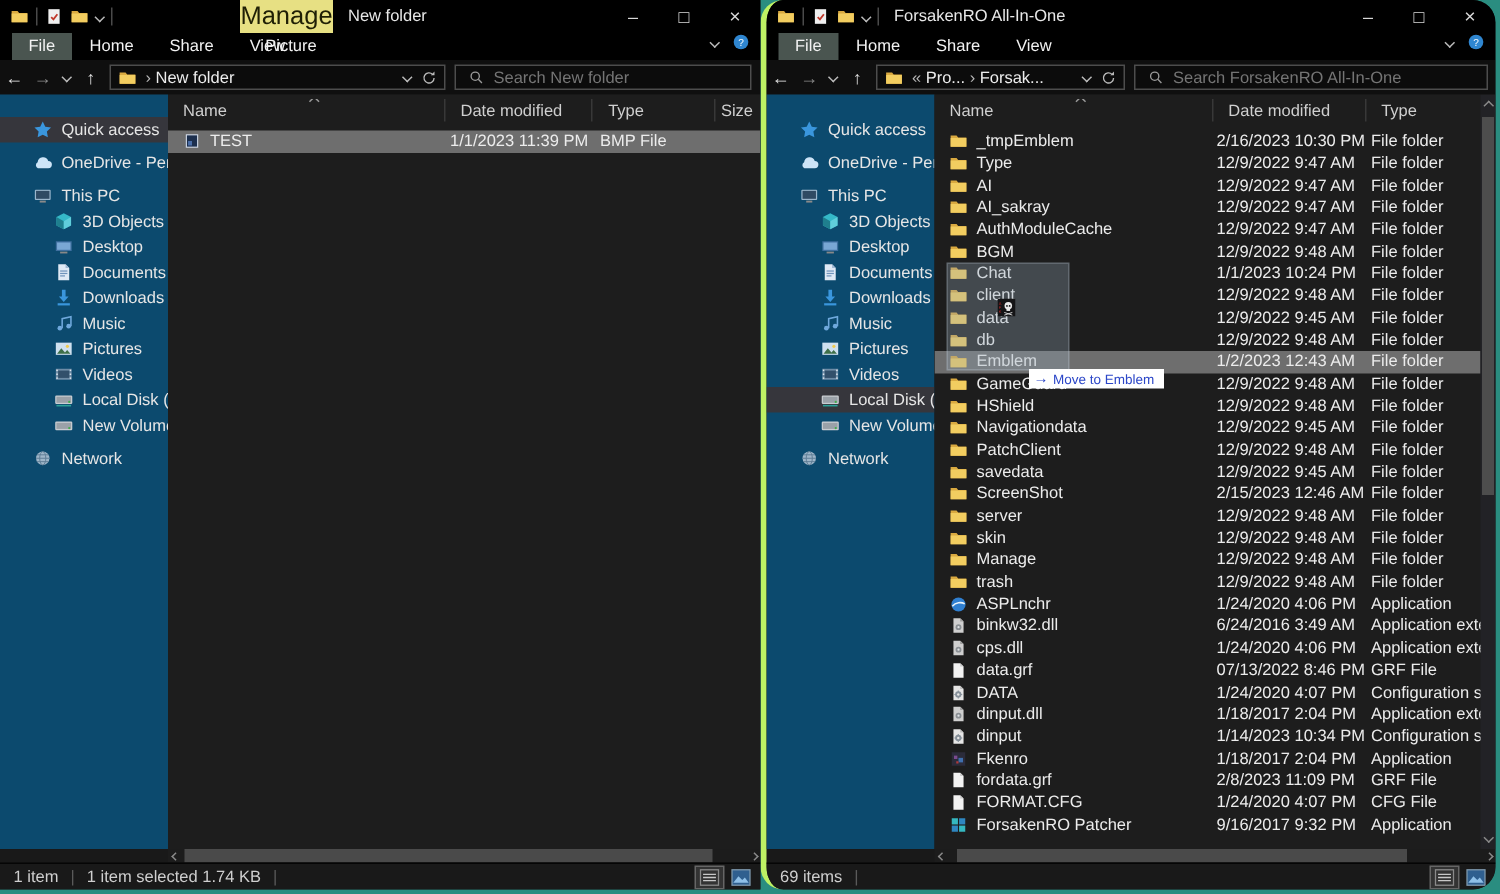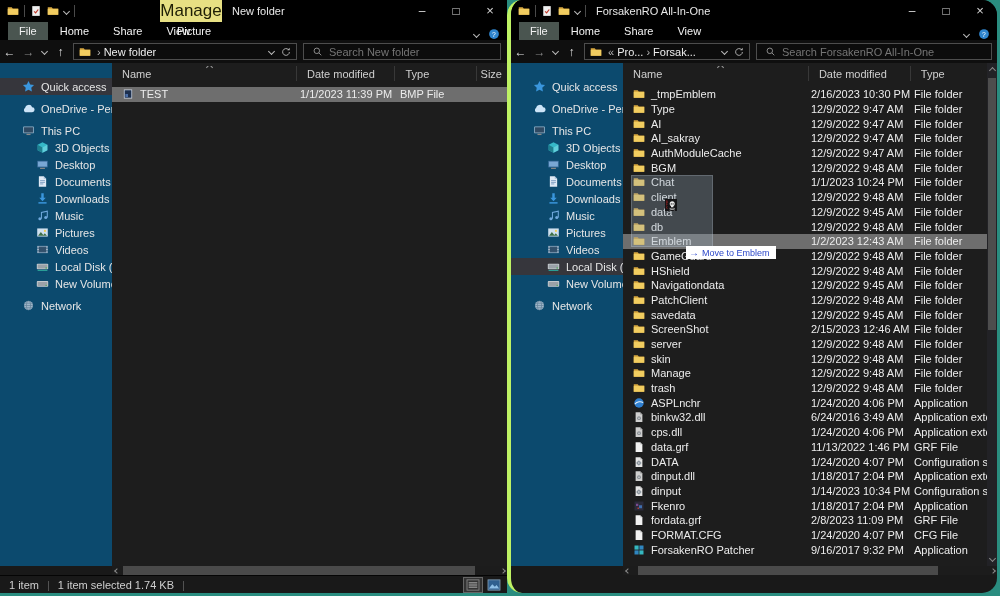--- a/index.html
+++ b/index.html
@@ -12,21 +12,21 @@
 .titlebar{position:absolute;top:0;left:0;right:0;height:22px;background:#000;display:flex;align-items:center;color:#e8e8e8;font-size:11px;}
 .qat{display:flex;align-items:center;gap:5px;padding-left:7px;}
 .qat-sep{width:1px;height:12px;background:#4a4a4a;}
 .title-abs{position:absolute;left:232px;top:0;line-height:22px;}
 .title-flow{margin-left:10px;}
 .manage-tab{position:absolute;left:160px;top:0;width:62px;height:22px;background:#e7e083;color:#1f1f05;text-align:center;line-height:22px;font-size:17px;}
 .win-btns{margin-left:auto;display:flex;height:22px;}
 .win-btn{width:34px;text-align:center;line-height:22px;color:#d8d8d8;font-size:12px;}
 .win-btn.close{font-size:13px;}
 
-.tabsrow{position:absolute;top:22px;left:0;right:0;height:18px;background:#000;display:flex;align-items:flex-end;font-size:11px;color:#f2f2f2;}
+.tabsrow{position:absolute;top:22px;left:0;right:0;height:18px;background:#000;display:flex;align-items:flex-start;font-size:11px;color:#f2f2f2;}
 .tab{padding:0 12px;height:18px;line-height:18px;}
 .tab.file{background:#4a5550;margin-left:8px;padding:0 11px;}
 .tooltab{position:absolute;left:158px;width:72px;text-align:center;height:18px;line-height:18px;}
 .ribbon-right{margin-left:auto;display:flex;align-items:center;gap:9px;padding-right:7px;}
 
 .navrow{position:absolute;top:40px;left:0;right:0;height:23px;background:#0f0f0f;display:flex;align-items:center;color:#ccc;}
 .nav-a{width:19px;text-align:center;font-size:12px;color:#e3e3e3;}
 .nav-a.dim{color:#8a8a8a;}
 .nav-chev{width:13px;display:flex;justify-content:center;}
 .addr{height:17px;border:1px solid #4d4d4d;background:#0c0c0c;display:flex;align-items:center;font-size:11px;color:#ededed;white-space:nowrap;overflow:hidden;}
@@ -943,21 +943,21 @@
             <div class="row">
               <span class="cell c-name">
                 <span class="ic">
                   <svg viewBox="0 0 16 16">
                     <path fill="#f2f2f2" d="M3.5 1.5h6l3 3v10h-9z"></path>
                     <path fill="#c9c9c9" d="M9.5 1.5l3 3h-3z"></path>
                   </svg>
                 </span>
                 <span>data.grf</span>
               </span>
-              <span class="cell c-date">11/13/2022 1:46 PM</span>
+              <span class="cell c-date">07/13/2022 8:46 PM</span>
               <span class="cell c-type">GRF File</span>
             </div>
             <div class="row">
               <span class="cell c-name">
                 <span class="ic">
                   <svg viewBox="0 0 16 16">
                     <path fill="#e6e6e6" d="M3.5 1.5h6l3 3v10h-9z"></path>
                     <path fill="#bdbdbd" d="M9.5 1.5l3 3h-3z"></path>
                     <circle cx="7.8" cy="9.3" r="2.8" fill="#86909a"></circle>
                     <path d="M7.8 5.8v7M4.3 9.3h7" stroke="#86909a" stroke-width="1"></path>
@@ -1089,14 +1089,32 @@
           <i></i>
         </span>
       <span class="hs-track">
           <span class="hs-thumb" id="hthumb-right"></span>
         </span>
       <span class="hs-ar r">
           <i></i>
         </span>
     </div>
 
+    <div class="statusbar">
+      <span>69 items</span>
+      <span class="sb-sep"></span>
+      <span class="view-btns">
+        <span class="view-btn active ic">
+            <svg viewBox="0 0 16 14">
+              <rect x="1" y="1" width="14" height="12" fill="none" stroke="#8a8a8a"></rect>
+              <path d="M3 4.5h10M3 7h10M3 9.5h10" stroke="#c8c8c8" stroke-width="1"></path>
+            </svg>
+          </span>
+        <span class="view-btn ic">
+            <svg viewBox="0 0 16 14">
+              <rect x="1" y="1" width="14" height="12" fill="#2f5f8f" stroke="#7f99ad"></rect>
+              <path d="M2 11l4-5 3 3 2-2 3 4z" fill="#8fc0e8"></path>
+            </svg>
+          </span>
+      </span>
+    </div>
   </section>
 </div>
 
 </body></html>

